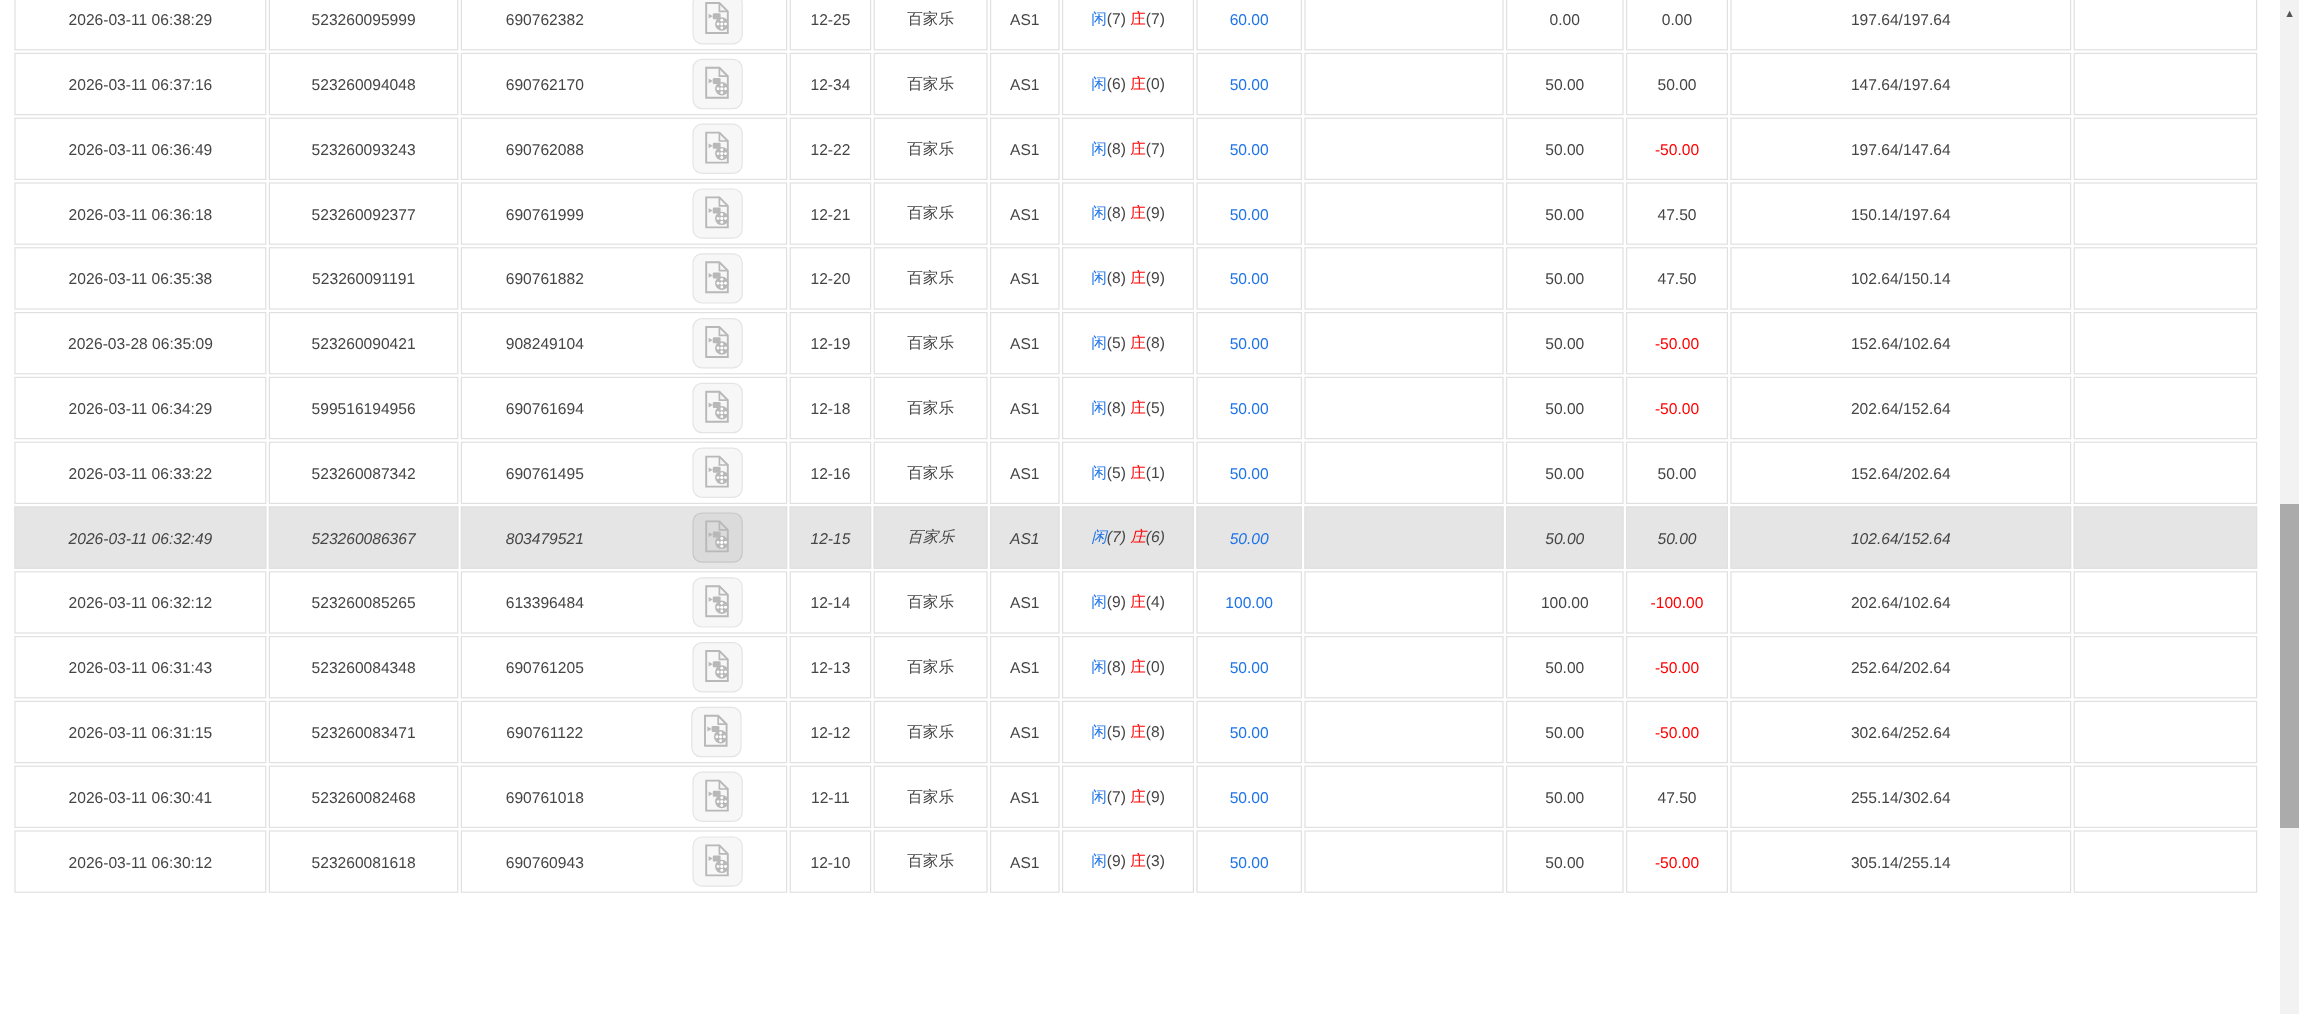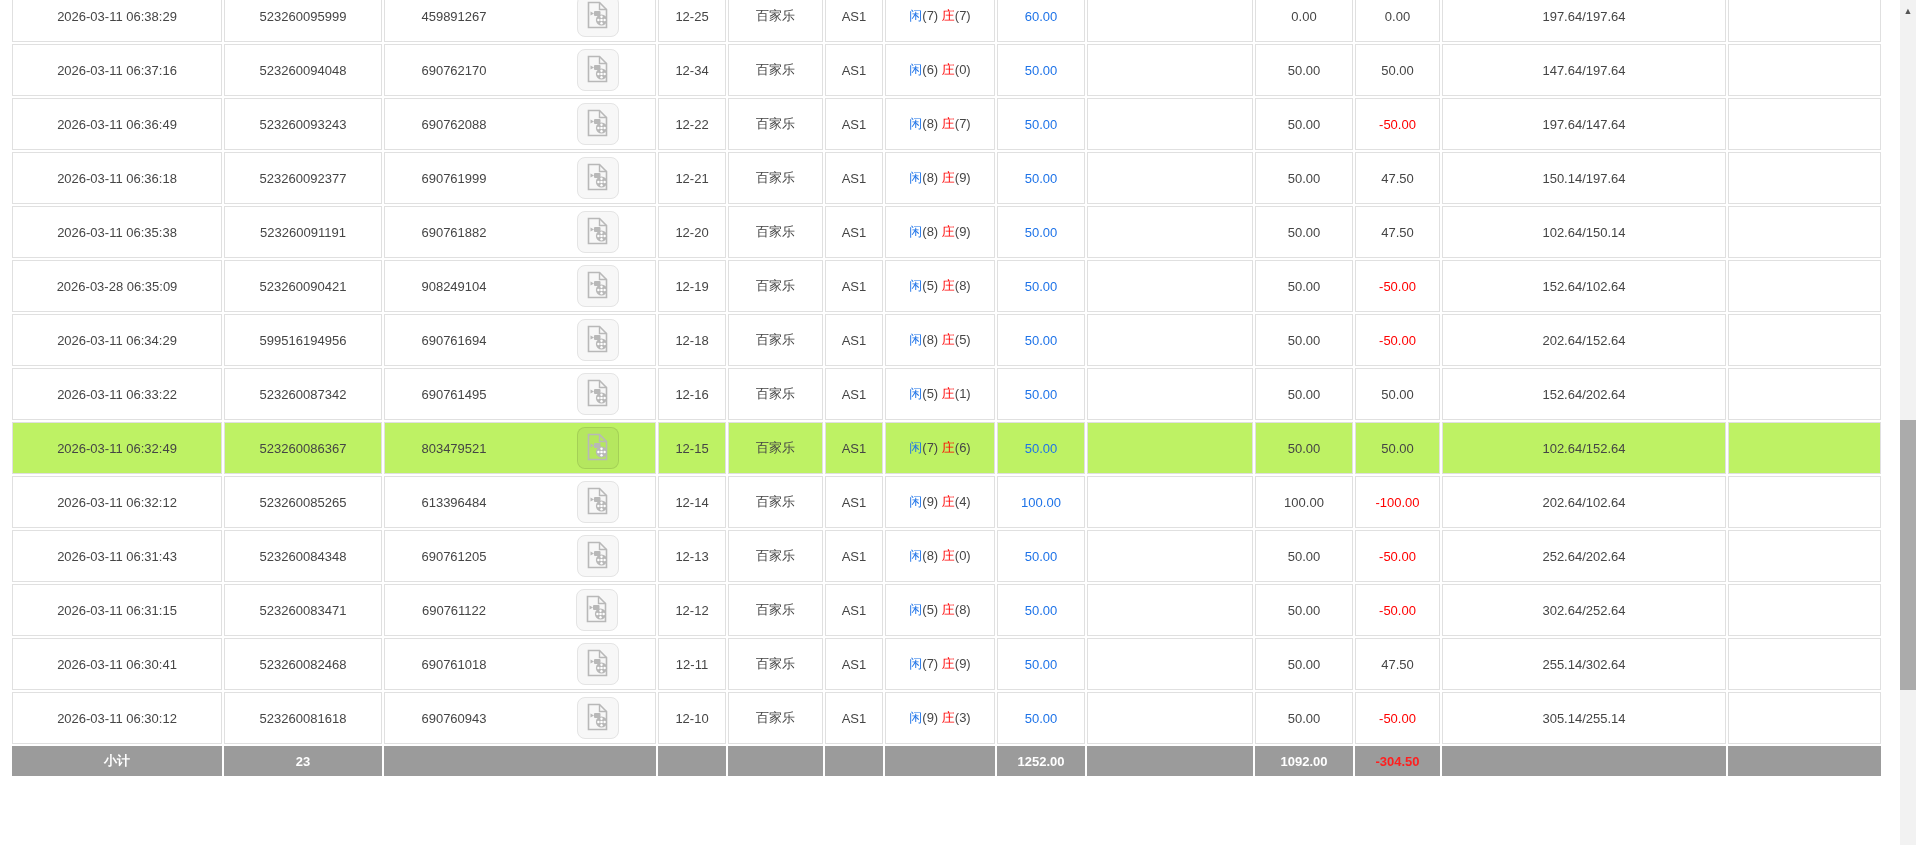--- a/index.html
+++ b/index.html
@@ -8,21 +8,21 @@
     font-family:"Liberation Sans",sans-serif;position:relative;
   }
   .table-viewport{position:absolute;left:10px;top:-12px;width:1880px;}
   table{border-collapse:separate;border-spacing:2px;table-layout:fixed;width:1873px;}
   td{
     border:1px solid #e0e0e0;height:50px;padding:0;
     text-align:center;vertical-align:middle;
     font-size:13px;color:#454545;white-space:nowrap;overflow:hidden;
     background:#ffffff;
   }
-  tr.hl td{background:#bef264;}
+  tr.hl td{background:#e5e5e5;font-style:italic;}
   tr.hl .vbtn{background:rgba(0,0,0,0.045);border-color:rgba(0,0,0,0.10);}
   .blue{color:#1e73e8;}
   .red{color:#ff0000;}
   .amt{color:#1e73e8;cursor:pointer;}
   .idwrap{display:flex;align-items:center;justify-content:center;gap:90px;}
   .vbtn{
     display:inline-flex;align-items:center;justify-content:center;
     width:42px;height:42px;border:1px solid #e4e4e4;border-radius:8px;
     background:#f7f7f7;cursor:pointer;padding:0;
   }
@@ -61,21 +61,21 @@
         <col style="width:85px">
         <col style="width:284px">
       <col style="width:153px">
     </colgroup>
     <tbody id="tbody">
         <tr>
           <td>2026-03-11 06:38:29</td>
           <td>523260095999</td>
           <td>
             <div class="idwrap">
-              <span>459891267</span>
+              <span>690762382</span>
               <button class="vbtn">
                 <span><svg width="26" height="28" viewBox="0 0 26 28">
                     <path d="M3.5 1.5 h11 l7 7 v18 h-18 z" fill="none" stroke="#b8b8b8" stroke-width="1.6"></path>
                     <path d="M14.5 1.5 v7 h7" fill="none" stroke="#b8b8b8" stroke-width="1.4"></path>
                     <path d="M9 12.5 l-3.5 2 v-4 z" fill="#b8b8b8"></path>
                     <rect x="9" y="10" width="6.5" height="5" rx="1" fill="#b8b8b8"></rect>
                     <circle cx="16.5" cy="19" r="5.6" fill="#b8b8b8"></circle>
                     <circle cx="16.5" cy="19" r="1.3" fill="#ffffff"></circle>
                     <circle cx="16.5" cy="15.8" r="1.2" fill="#ffffff"></circle>
                     <circle cx="13.4" cy="19" r="1.2" fill="#ffffff"></circle>
@@ -520,35 +520,20 @@
           <td><span class="blue">闲</span><span>(9)</span> <span class="red">庄</span><span>(3)</span></td>
           <td><span class="amt">50.00</span></td>
           <td></td>
           <td>50.00</td>
           <td class="red">-50.00</td>
           <td>305.14/255.14</td>
           <td></td>
         </tr>
       </tbody>
     <tbody id="tfoot">
-        <tr>
-          <td class="f">小计</td>
-          <td class="f">23</td>
-          <td class="f"></td>
-          <td class="f"></td>
-          <td class="f"></td>
-          <td class="f"></td>
-          <td class="f"></td>
-          <td class="f">1252.00</td>
-          <td class="f"></td>
-          <td class="f">1092.00</td>
-          <td class="f fneg">-304.50</td>
-          <td class="f"></td>
-          <td class="f"></td>
-        </tr>
       </tbody>
   </table>
 </div>
 
 <div class="scrollbar">
   <div class="sb-up">▲</div>
   <div class="sb-thumb"></div>
 </div>
 
 </body></html>

